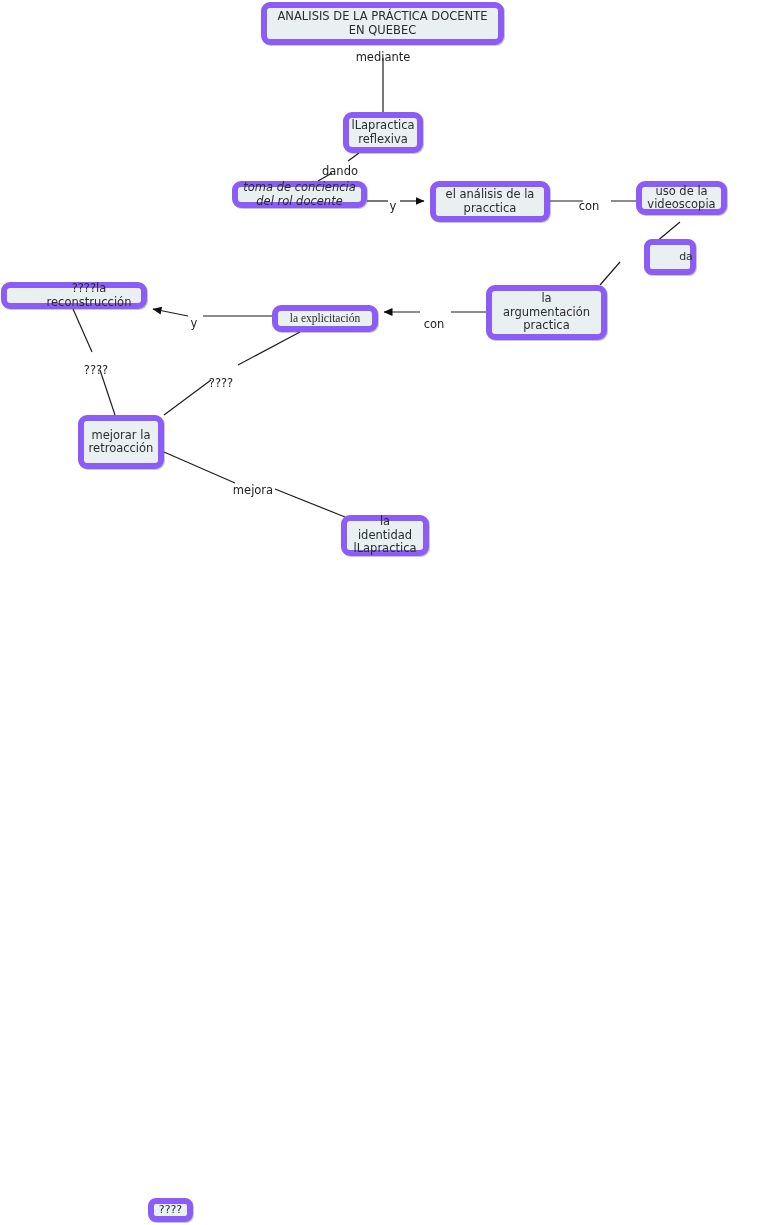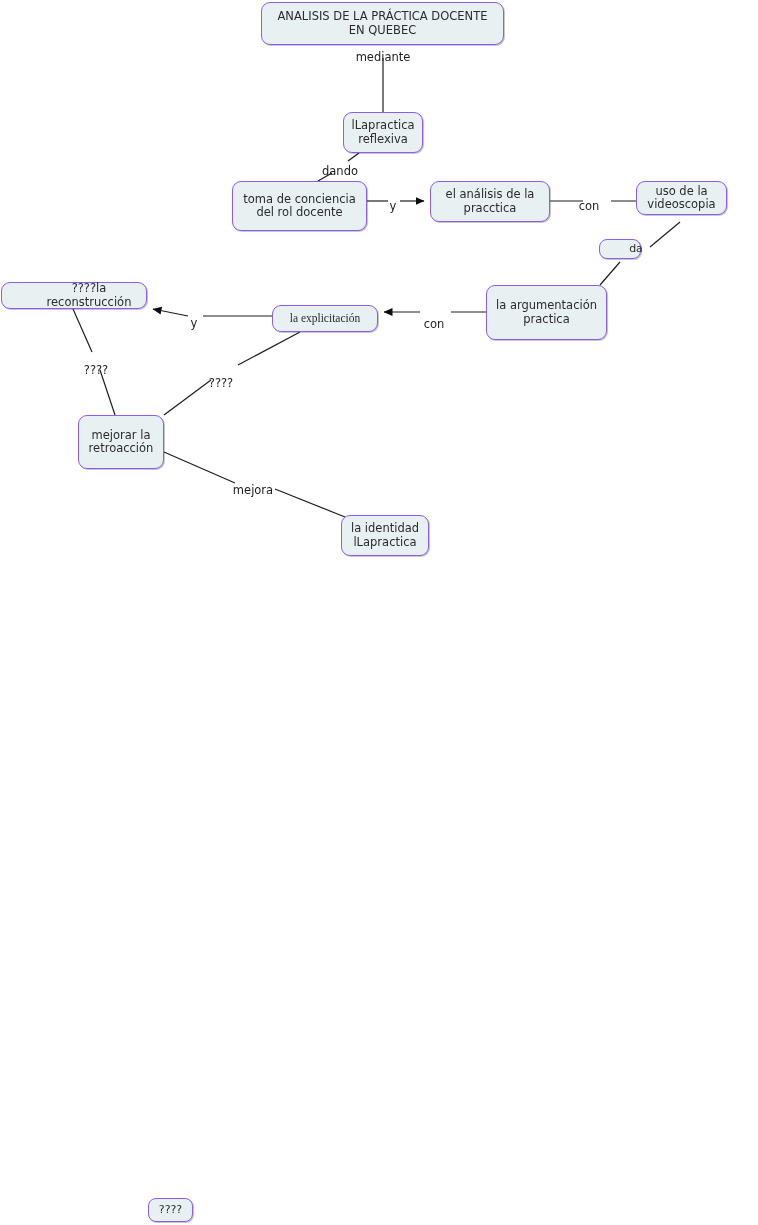--- a/index.html
+++ b/index.html
@@ -22,21 +22,21 @@
     left: 0;
     top: 0;
     width: 758px;
     height: 1225px;
     pointer-events: none;
   }
   .node {
     position: absolute;
     box-sizing: border-box;
     background: #e9f0f2;
-    border: 1px solid #8b5cf6;
+    border: 6px solid #8b5cf6;
     border-radius: 9px;
     color: #2b2b2b;
     font-size: 11.5px;
     line-height: 13.5px;
     text-align: center;
     display: flex;
     align-items: center;
     justify-content: center;
     padding: 2px 4px;
     white-space: pre-line;
@@ -90,30 +90,30 @@
         <line x1="275" y1="489" x2="345" y2="517"></line>
       </g>
   </svg>
 
   <div class="node" style="left: 261px; top: 2px; width: 243px; height: 43px;">ANALISIS DE LA PRÁCTICA DOCENTE
 EN QUEBEC</div>
 
   <div class="node" style="left: 343px; top: 112px; width: 80px; height: 41px;">lLapractica
 reflexiva</div>
 
-  <div class="node" style="left: 232px; top: 181px; width: 135px; height: 50px;">toma de conciencia
+  <div class="node" style="left: 232px; top: 181px; width: 135px; height: 27px; font-style: italic;">toma de conciencia
 del rol docente</div>
 
   <div class="node" style="left: 430px; top: 181px; width: 120px; height: 41px;">el análisis de la
 pracctica</div>
 
   <div class="node" style="left: 636px; top: 181px; width: 91px; height: 34px;">uso de la
 videoscopia</div>
 
-  <div class="node small" style="left: 599px; top: 239px; width: 33px; height: 20px; padding-left: 36px;">da</div>
+  <div class="node small" style="left: 644px; top: 239px; width: 33px; height: 36px; padding-left: 36px;">da</div>
 
   <div class="node" style="left: 486px; top: 285px; width: 121px; height: 55px;">la argumentación
 practica</div>
 
   <div class="node" style="left: 272px; top: 305px; width: 106px; height: 27px; font-family: Liberation Serif, serif;">la explicitación</div>
 
   <div class="node" style="left: 1px; top: 282px; width: 146px; height: 27px; padding-left: 34px;">????la reconstrucción</div>
 
   <div class="node" style="left: 78px; top: 415px; width: 86px; height: 54px;">mejorar la
 retroacción</div>

